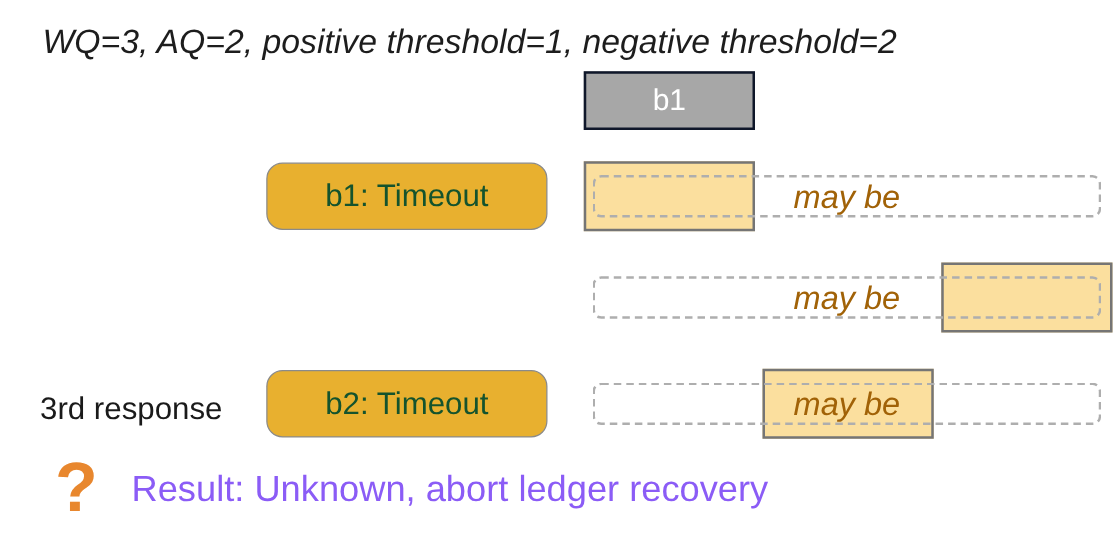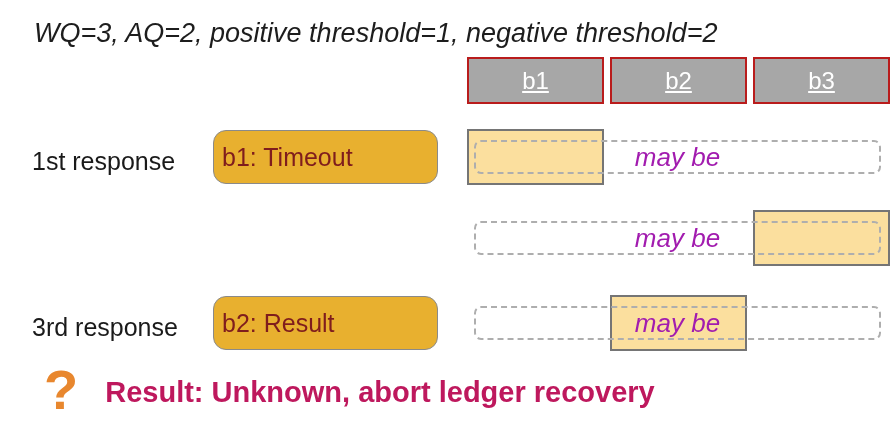--- a/index.html
+++ b/index.html
@@ -24,27 +24,26 @@
     white-space: nowrap;
   }
 
   
   .bookie-box {
     position: absolute;
     top: 49px;
     width: 137px;
     height: 47px;
     background: #a7a7a7;
-    border: 2px solid #b91c1c;
+    border: 2px solid #0f172a;
     color: #ffffff;
     font-size: 24px;
     display: flex;
     align-items: center;
     justify-content: center;
-    text-decoration: underline;
   }
 
   
   .row {
     position: absolute;
     left: 0;
     width: 895px;
     height: 56px;
   }
   .row-1 { top: 121px; }
@@ -64,25 +63,25 @@
 
   .timeout-btn {
     position: absolute;
     left: 205px;
     top: 1px;
     width: 225px;
     height: 54px;
     background: #e8b02f;
     border: 1px solid #8a8a8a;
     border-radius: 13px;
-    color: #7f1d1d;
+    color: #14532d;
     font-size: 25px;
     display: flex;
     align-items: center;
-    justify-content: flex-start;
+    justify-content: center;
   }
 
   .highlight {
     position: absolute;
     top: 0;
     width: 137px;
     height: 56px;
     background: #fbdf9e;
     border: 2px solid #757575;
     z-index: 1;
@@ -100,21 +99,21 @@
     border: 2px dashed #aeaeae;
     border-radius: 7px;
     z-index: 2;
     display: flex;
     align-items: center;
     justify-content: center;
   }
   .maybe-label {
     font-size: 26px;
     font-style: italic;
-    color: #a21caf;
+    color: #a16207;
     white-space: nowrap;
   }
 
   
   .result {
     position: absolute;
     left: 28px;
     top: 356px;
     height: 56px;
     display: flex;
@@ -123,64 +122,57 @@
   }
   .question-mark {
     font-size: 56px;
     font-weight: bold;
     color: #e8872e;
     line-height: 1;
     transform: translateY(-2px);
   }
   .result-text {
     font-size: 29px;
-    font-weight: bold;
-    color: #be185d;
+    font-weight: normal;
+    color: #8b5cf6;
     white-space: nowrap;
   }
 </style>
 </head>
 <body>
 
 <div class="canvas">
 
   <div class="title">WQ=3, AQ=2, positive threshold=1, negative threshold=2</div>
 
   <div class="bookie-box col-b1">
     <span>b1</span>
   </div>
-  <div class="bookie-box col-b2">
-    <span>b2</span>
-  </div>
-  <div class="bookie-box col-b3">
-    <span>b3</span>
-  </div>
 
   <div class="row row-1">
-    <div class="row-label">1st response</div>
     <div class="timeout-btn">
       <span>b1: Timeout</span>
     </div>
     <div class="highlight col-b1"></div>
     <div class="maybe-range">
       <span class="maybe-label">may be</span>
     </div>
   </div>
 
   <div class="row row-2">
     <div class="highlight col-b3"></div>
     <div class="maybe-range">
       <span class="maybe-label">may be</span>
     </div>
   </div>
 
   <div class="row row-3">
     <div class="row-label">3rd response</div>
     <div class="timeout-btn">
-      <span>b2: Result</span>
+      <span>b2: Timeout</span>
     </div>
     <div class="highlight col-b2"></div>
     <div class="maybe-range">
       <span class="maybe-label">may be</span>
     </div>
   </div>
 
   <div class="result">
     <span class="question-mark">?</span>
     <span class="result-text">Result: Unknown, abort ledger recovery</span>

